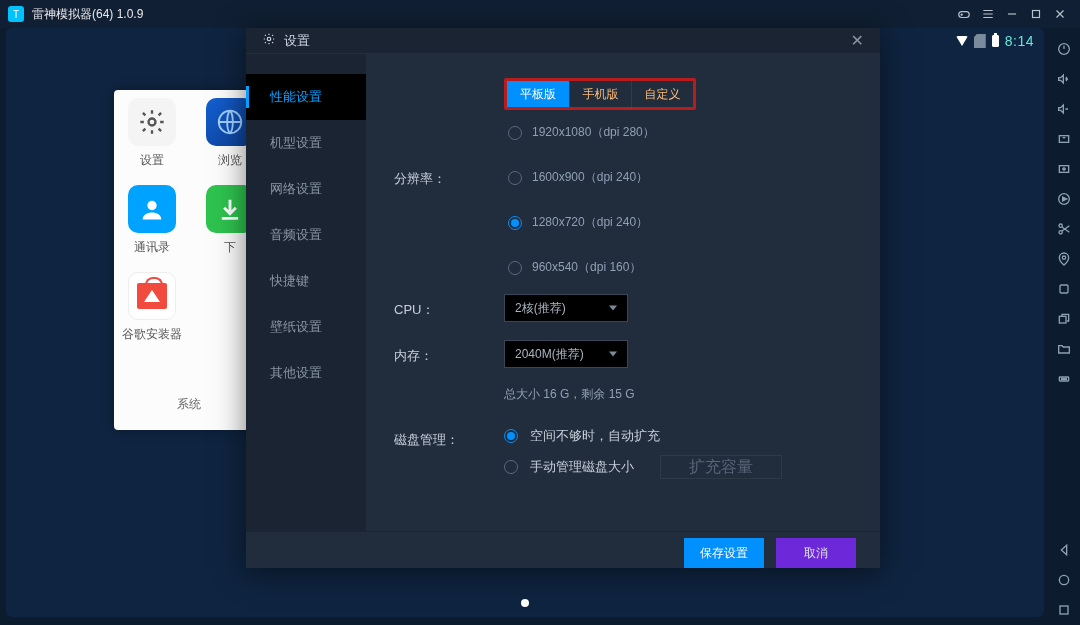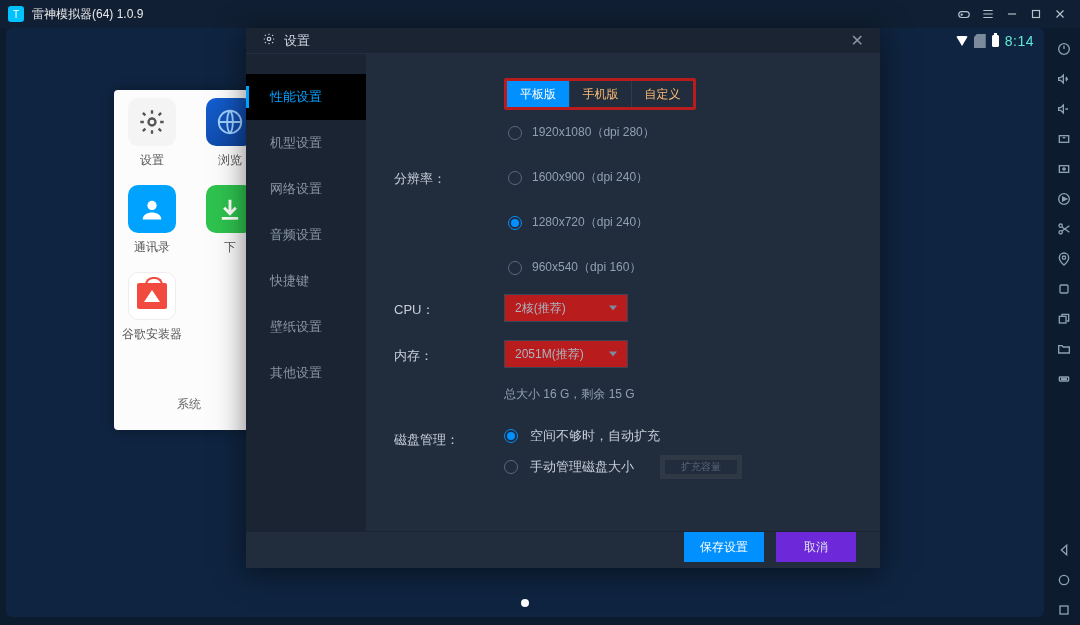--- a/index.html
+++ b/index.html
@@ -64,27 +64,27 @@
     .seg-item { width: 62px; height: 26px; display: flex; align-items: center; justify-content: center; font-size: 12px; color: #fdba74; cursor: pointer; }
     .seg-item.active { background: #0090ff; color: #fff; }
     .seg-item + .seg-item { border-left: 1px solid #2f3c4f; }
 
     .radio-list { display: flex; flex-direction: column; gap: 28px; margin-top: 14px; margin-left: 4px; font-size: 12px; color: #8fa0b3; }
     .radio-item { display: flex; align-items: center; gap: 10px; cursor: pointer; }
     .radio-dot { width: 14px; height: 14px; border: 1.5px solid #5a6a7e; border-radius: 50%; position: relative; flex: none; }
     .radio-item.sel .radio-dot { border-color: #0090ff; }
     .radio-item.sel .radio-dot::after { content: ""; position: absolute; inset: 2px; background: #0090ff; border-radius: 50%; }
 
-    .select { width: 124px; height: 28px; border: 1px solid #3a4657; background: #b91c1c; color: #aab4c1; display: flex; align-items: center; padding: 0 10px; font-size: 12px; cursor: pointer; position: relative; }
+    .select { width: 124px; height: 28px; border: 1px solid #3a4657; background: #000000; color: #aab4c1; display: flex; align-items: center; padding: 0 10px; font-size: 12px; cursor: pointer; position: relative; }
     .select::after { content: ""; position: absolute; right: 10px; top: 50%; width: 0; height: 0; border-left: 4px solid transparent; border-right: 4px solid transparent; border-top: 5px solid #7b8a9c; transform: translateY(-50%); }
 
-    .btn { display: inline-flex; align-items: center; justify-content: center; height: 28px; padding: 0 16px; border: 5px solid #fca5a5; color: #c6ced8; font-size: 10px; cursor: pointer; background: transparent; }
+    .btn { display: inline-flex; align-items: center; justify-content: center; height: 28px; padding: 0 28px; border: 1px solid #fca5a5; color: #c6ced8; font-size: 16px; cursor: pointer; background: transparent; }
     .btn.disabled { color: #596576; border-color: #2f3845; cursor: default; }
 
-    .dlg-footer { height: 56px; display: flex; align-items: flex-start; justify-content: flex-end; padding-right: 24px; gap: 12px; background: #212c3c; border-top: 1px solid #1a2432; }
+    .dlg-footer { height: 56px; display: flex; align-items: flex-end; justify-content: flex-end; padding-right: 24px; gap: 12px; background: #212c3c; border-top: 1px solid #1a2432; }
     .footer-btn { width: 80px; height: 30px; display: flex; align-items: center; justify-content: center; font-size: 12px; cursor: pointer; }
     .fb-save { background: #0090ff; color: #fff; }
     .fb-cancel { background: #6d28d9; color: #dfe5ec; }
 
     .disk-info { font-size: 12px; color: #8fa0b3; margin-bottom: 24px; }
     .disk-radio-row { display: flex; align-items: center; gap: 12px; margin-bottom: 10px; }
   </style>
 </head>
 <body>
 
@@ -319,21 +319,21 @@
       <div class="row">
         <div class="row-label">CPU：</div>
         <div class="col">
             <div class="select">2核(推荐)</div>
           </div>
       </div>
 
       <div class="row">
         <div class="row-label">内存：</div>
         <div class="col">
-            <div class="select">2051M(推荐)</div>
+            <div class="select">2040M(推荐)</div>
           </div>
       </div>
 
       <div class="row">
         <div class="row-label">磁盘管理：</div>
         <div class="col">
           <div class="disk-info">总大小 16 G，剩余 15 G</div>
           <div class="disk-radio-row radio-item sel">
               <span class="radio-dot"></span>
               <span>空间不够时，自动扩充</span>

